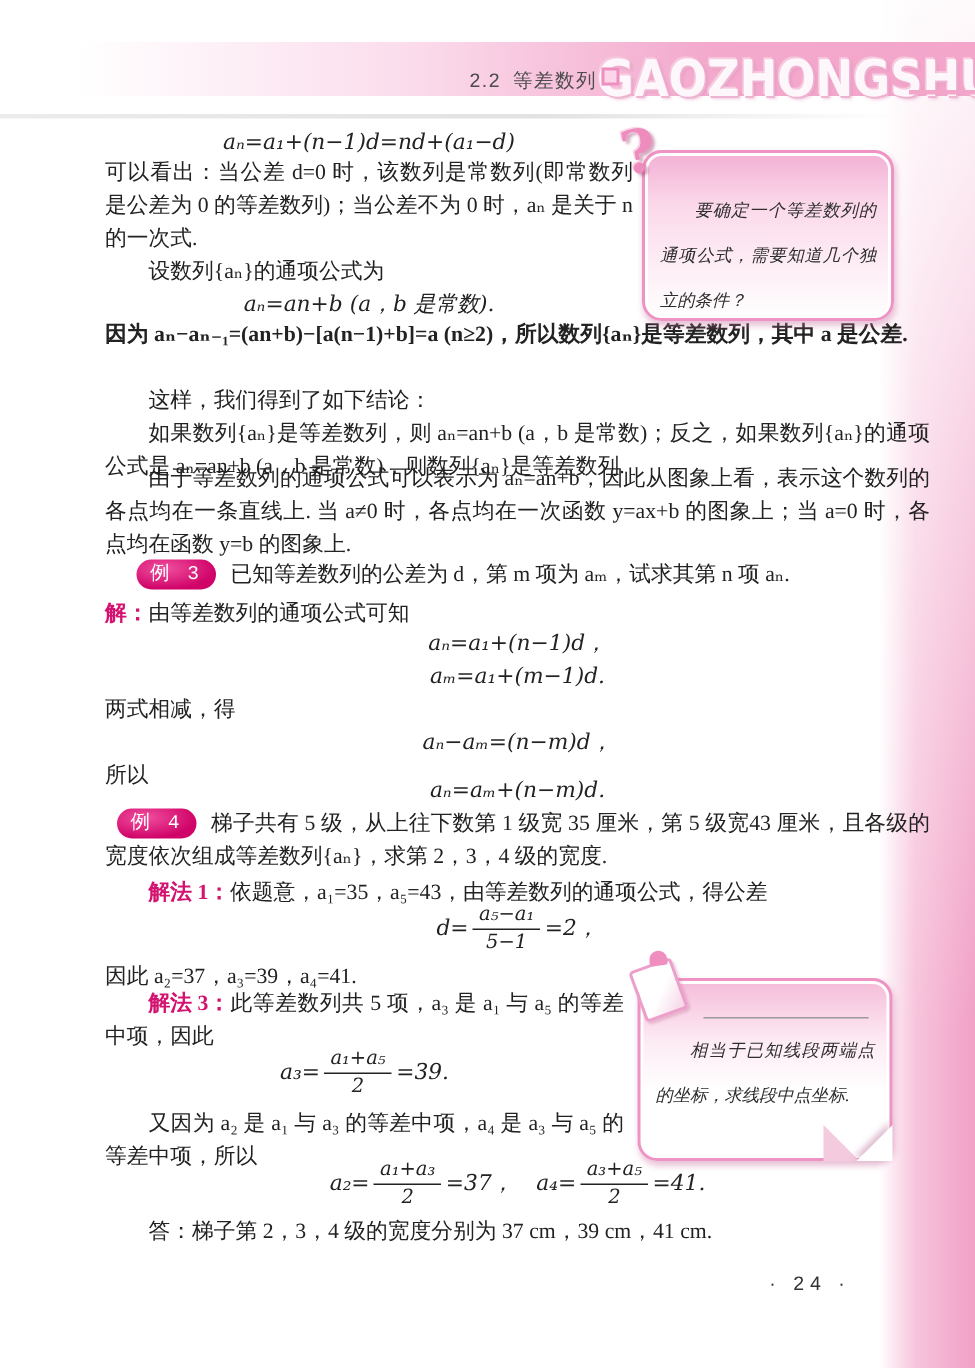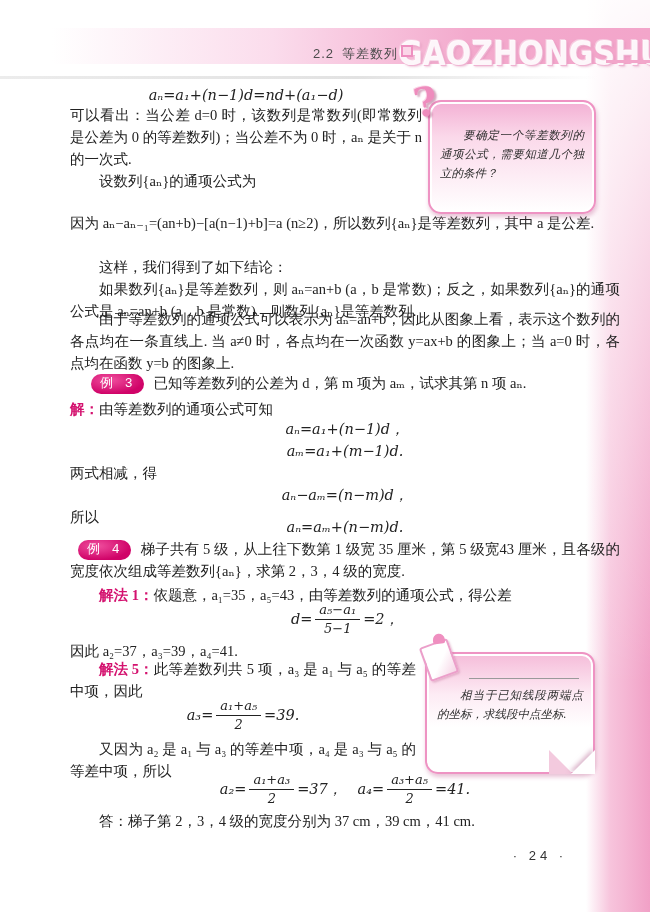--- a/index.html
+++ b/index.html
@@ -68,21 +68,21 @@
   .bubble{
     position:absolute;z-index:3;border:2px solid #ee93c3;border-radius:13px;
     background:linear-gradient(180deg,#f3b0d4 0%,#fbd9ea 32%,#ffffff 100%);
     box-shadow:inset 0 0 0 2px #fff,1px 3px 4px rgba(205,120,165,.45);
   }
   .bubble-q{left:428px;top:100px;width:164px;height:110px;}
   .bubble-n{left:425px;top:652px;width:166px;height:118px;
     background:linear-gradient(180deg,#f5bcd9 0%,#fdebf4 34%,#ffffff 62%);}
   .bubble-text{
     position:absolute;left:10px;right:10px;top:24px;
-    font-size:11.5px;line-height:19px;text-indent:2em;text-align:justify;
+    font-size:11.5px;line-height:30px;text-indent:2em;text-align:justify;
     font-style:italic;color:#2e2e2e;
     font-family:"Liberation Serif","DejaVu Serif",serif;
   }
   .bubble-n .bubble-text{top:32px;}
   .note-line{position:absolute;left:42px;right:14px;top:24px;height:1px;background:#9a9a9a;}
   .qmark{
     position:absolute;left:414px;top:82px;z-index:4;
     font-family:"DejaVu Serif","Liberation Serif",serif;
     font-size:40px;font-weight:bold;color:#ee8cbd;line-height:40px;
     text-shadow:-1px -1px 0 #fbd7e8,2px 2px 2px rgba(160,60,110,.45);
@@ -126,21 +126,22 @@
   <div class="header-title">
     <span class="num">2.2</span><span>等差数列</span>
   </div>
   <div class="header-square"></div>
   <div class="watermark">GAOZHONGSHUXUE</div>
   <div class="watermark-dash"></div>
 
   <div class="blk w-left center math" style="top:84px;">aₙ=a₁+(n−1)d=nd+(a₁−d)</div>
   <div class="blk w-left just" style="top:104px;">可以看出：当公差 d=0 时，该数列是常数列(即常数列是公差为 0 的等差数列)；当公差不为 0 时，aₙ 是关于 n 的一次式.</div>
   <div class="blk w-left indent" style="top:170px;">设数列{aₙ}的通项公式为</div>
-  <div class="blk w-full just" style="top:212px;">因为 aₙ−aₙ₋₁=(an+b)−[a(n−1)+b]=a (n≥2)，所以数列{aₙ}是等差数列，其中 a 是公差.</div>
+  <div class="blk w-left center math" style="top:192px;">aₙ=an+b (a，b 是常数).</div>
+  <div class="blk w-full just" style="top:212px;font-weight:bold;">因为 aₙ−aₙ₋₁=(an+b)−[a(n−1)+b]=a (n≥2)，所以数列{aₙ}是等差数列，其中 a 是公差.</div>
   <div class="blk w-full indent" style="top:256px;">这样，我们得到了如下结论：</div>
   <div class="blk w-full just indent" style="top:278px;">如果数列{aₙ}是等差数列，则 aₙ=an+b (a，b 是常数)；反之，如果数列{aₙ}的通项公式是 aₙ=an+b (a，b 是常数)，则数列{aₙ}是等差数列.</div>
   <div class="blk w-full just indent" style="top:308px;">由于等差数列的通项公式可以表示为 aₙ=an+b，因此从图象上看，表示这个数列的各点均在一条直线上. 当 a≠0 时，各点均在一次函数 y=ax+b 的图象上；当 a=0 时，各点均在函数 y=b 的图象上.</div>
 
   <div class="blk w-full" style="top:372px;">
     <span class="badge">例 3</span><span>已知等差数列的公差为 d，第 m 项为 aₘ，试求其第 n 项 aₙ.</span>
   </div>
   <div class="blk w-full" style="top:398px;">
     <span class="accent">解：</span><span>由等差数列的通项公式可知</span>
   </div>
@@ -155,21 +156,21 @@
     <span class="badge" style="margin-left:8px;">例 4</span><span>梯子共有 5 级，从上往下数第 1 级宽 35 厘米，第 5 级宽43 厘米，且各级的宽度依次组成等差数列{aₙ}，求第 2，3，4 级的宽度.</span>
   </div>
   <div class="blk w-full indent" style="top:584px;">
     <span class="accent">解法 1：</span><span>依题意，a₁=35，a₅=43，由等差数列的通项公式，得公差</span>
   </div>
   <div class="blk w-full center math" style="top:602px;">
     <span>d=</span><span class="frac"><span class="num">a₅−a₁</span><span class="den">5−1</span></span><span>=2，</span>
   </div>
   <div class="blk w-full" style="top:640px;">因此 a₂=37，a₃=39，a₄=41.</div>
   <div class="blk w-m2 just" style="top:658px;">
-    <span class="accent" style="text-indent:2em;display:inline-block;">解法 5：</span><span>此等差数列共 5 项，a₃ 是 a₁ 与 a₅ 的等差中项，因此</span>
+    <span class="accent" style="text-indent:2em;display:inline-block;">解法 3：</span><span>此等差数列共 5 项，a₃ 是 a₁ 与 a₅ 的等差中项，因此</span>
   </div>
   <div class="blk w-m2 center math" style="top:698px;">
     <span>a₃=</span><span class="frac"><span class="num">a₁+a₅</span><span class="den">2</span></span><span>=39.</span>
   </div>
   <div class="blk w-m2 just indent" style="top:738px;">又因为 a₂ 是 a₁ 与 a₃ 的等差中项，a₄ 是 a₃ 与 a₅ 的等差中项，所以</div>
   <div class="blk w-full center math" style="top:772px;">
     <span>a₂=</span><span class="frac"><span class="num">a₁+a₃</span><span class="den">2</span></span><span>=37，</span>
     <span style="display:inline-block;width:6px;"></span>
     <span>a₄=</span><span class="frac"><span class="num">a₃+a₅</span><span class="den">2</span></span><span>=41.</span>
   </div>

